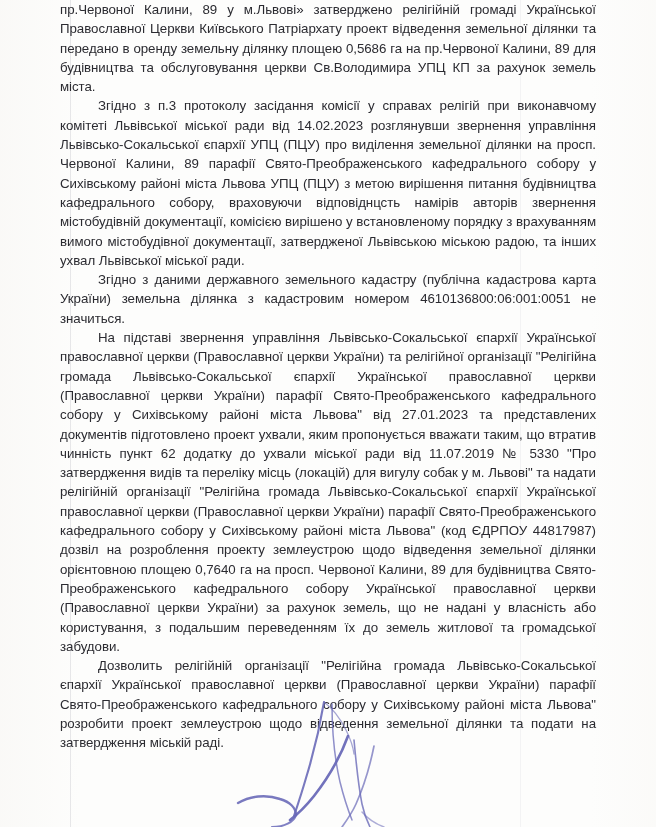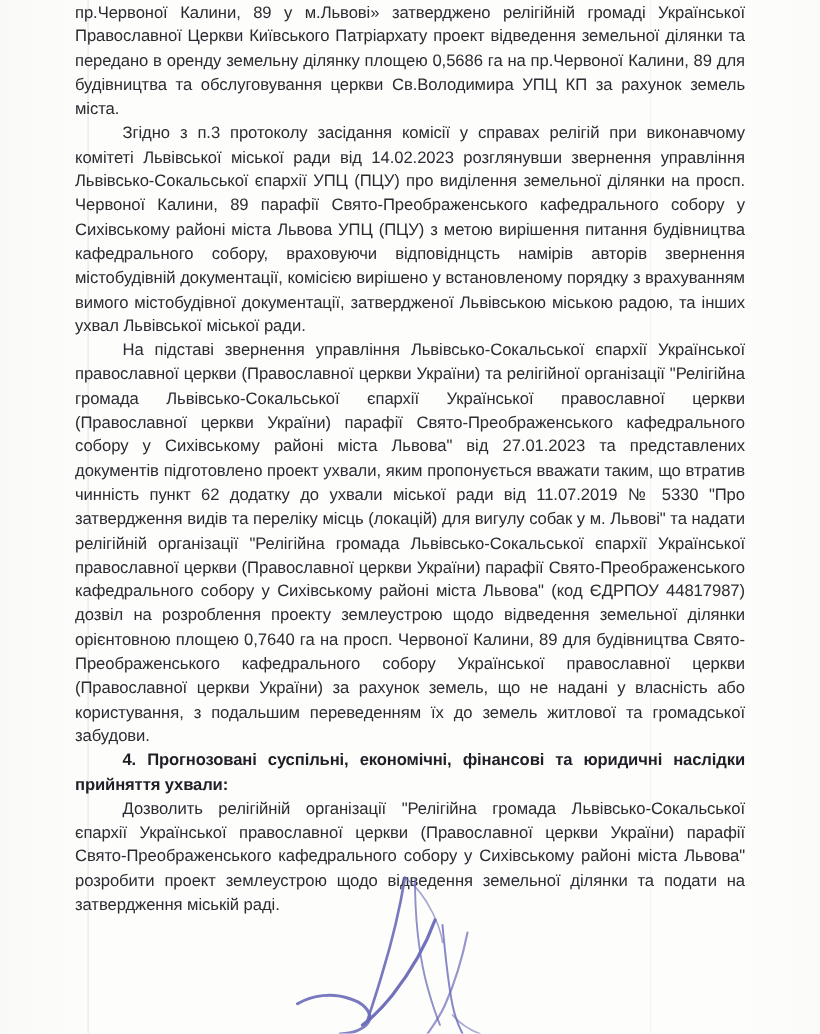--- a/index.html
+++ b/index.html
@@ -90,24 +90,24 @@
   <div class="scan-seam left"></div>
   <div class="scan-seam right"></div>
 
   <div class="doc-body">
 
     <p class="para no-indent">пр.Червоної Калини, 89 у м.Львові» затверджено релігійній громаді Української Православної Церкви Київського Патріархату проект відведення земельної ділянки та передано в оренду земельну ділянку площею 0,5686 га на пр.Червоної Калини, 89 для будівництва та обслуговування церкви Св.Володимира УПЦ КП за рахунок земель міста.</p>
 
 
     <p class="para">Згідно з п.3 протоколу засідання комісії у справах релігій при виконавчому комітеті Львівської міської ради від 14.02.2023 розглянувши звернення управління Львівсько-Сокальської єпархії УПЦ (ПЦУ) про виділення земельної ділянки на просп. Червоної Калини, 89 парафії Свято-Преображенського кафедрального собору у Сихівському районі міста Львова УПЦ (ПЦУ) з метою вирішення питання будівництва кафедрального собору, враховуючи відповіднцсть намірів авторів звернення містобудівній документації, комісією вирішено у встановленому порядку з врахуванням вимого містобудівної документації, затвердженої Львівською міською радою, та інших ухвал Львівської міської ради.</p>
 
+    <p class="para">Згідно з даними державного земельного кадастру (публічна кадастрова карта України) земельна ділянка з кадастровим номером 4610136800:06:001:0051 не значиться.</p>
 
     <p class="para">На підставі звернення управління Львівсько-Сокальської єпархії Української православної церкви (Православної церкви України) та релігійної організації "Релігійна громада Львівсько-Сокальської єпархії Української православної церкви (Православної церкви України) парафії Свято-Преображенського кафедрального собору у Сихівському районі міста Львова" від 27.01.2023 та представлених документів підготовлено проект ухвали, яким пропонується вважати таким, що втратив чинність пункт 62 додатку до ухвали міської ради від 11.07.2019 № 5330 "Про затвердження видів та переліку місць (локацій) для вигулу собак у м. Львові" та надати релігійній організації "Релігійна громада Львівсько-Сокальської єпархії Української православної церкви (Православної церкви України) парафії Свято-Преображенського кафедрального собору у Сихівському районі міста Львова"  (код ЄДРПОУ 44817987) дозвіл на розроблення проекту землеустрою щодо відведення земельної ділянки орієнтовною площею 0,7640 га на просп. Червоної Калини, 89 для будівництва Свято-Преображенського кафедрального собору Української православної церкви (Православної церкви України) за рахунок земель, що не надані у власність або користування, з подальшим переведенням їх до земель житлової та громадської забудови.</p>
 
-    <p class="para bold">4. Прогнозовані суспільні, економічні, фінансові та юридичні наслідки прийняття ухвали:</p>
 
     <p class="para">Дозволить релігійній організації "Релігійна громада Львівсько-Сокальської єпархії Української православної церкви (Православної церкви України) парафії Свято-Преображенського кафедрального собору у Сихівському районі міста Львова" розробити проект землеустрою щодо відведення земельної ділянки та подати на затвердження міській раді.</p>
 
   </div>
 
   <div class="signature">
     <svg width="240" height="127" viewBox="0 0 240 127" fill="none" xmlns="http://www.w3.org/2000/svg">
       <g stroke="#6a6ab8" fill="none" stroke-linecap="round" stroke-linejoin="round">
         <path d="M88 2 C 84 26, 78 52, 70 78 C 66 92, 62 104, 58 116" stroke-width="2.1" opacity="0.9"></path>
         <path d="M96 4 C 96 30, 98 56, 104 82 C 108 98, 112 110, 116 120" stroke-width="1.5" opacity="0.75"></path>

